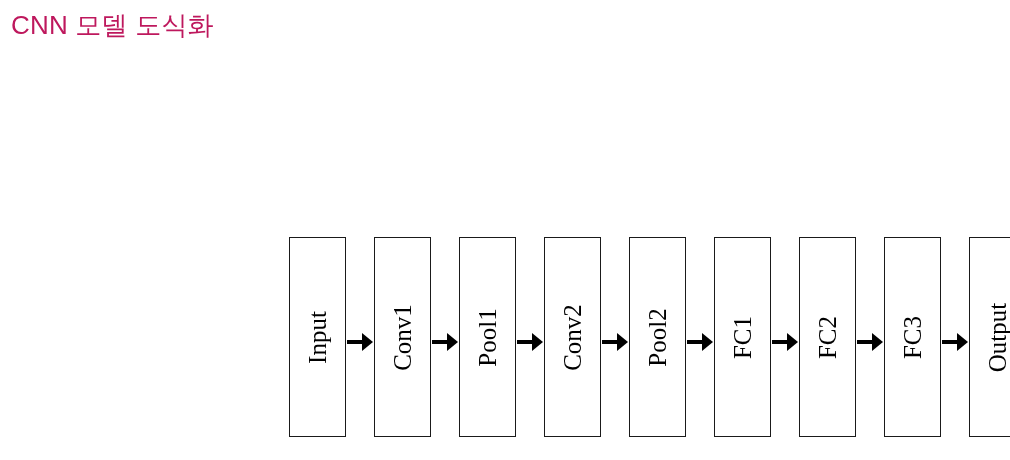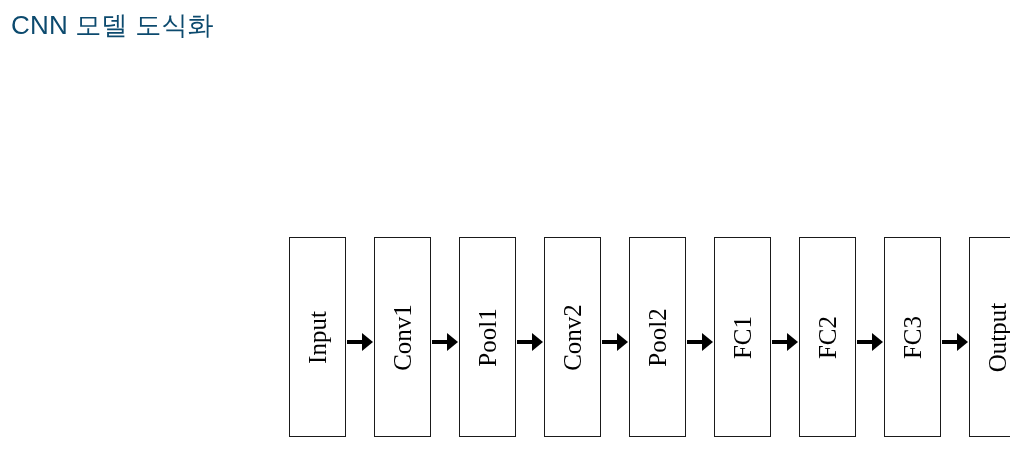--- a/index.html
+++ b/index.html
@@ -17,21 +17,21 @@
   }
 
   #page-title {
     position: absolute;
     left: 11px;
     top: 8px;
     font-family: "Liberation Sans", sans-serif;
     font-size: 26px;
     font-weight: 400;
     line-height: 34px;
-    color: #0c4a6e;
+    color: #be185d;
     white-space: nowrap;
     letter-spacing: 0.2px;
   }
 
   #diagram {
     position: absolute;
     left: 289px;
     top: 237px;
     width: 710px;
     height: 201px;

